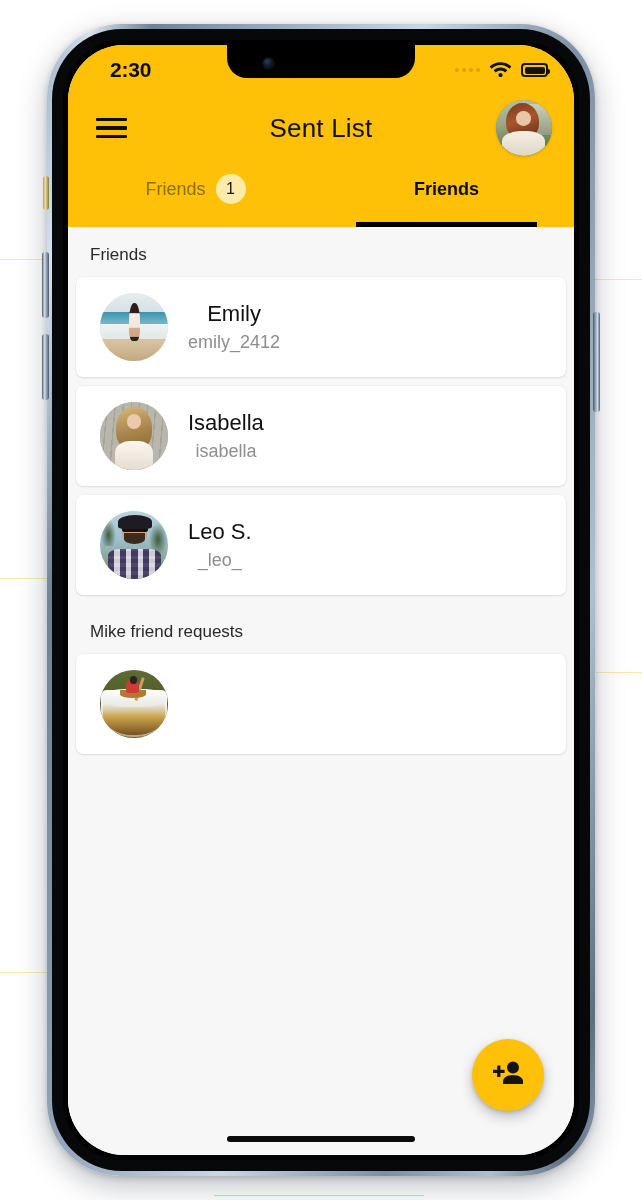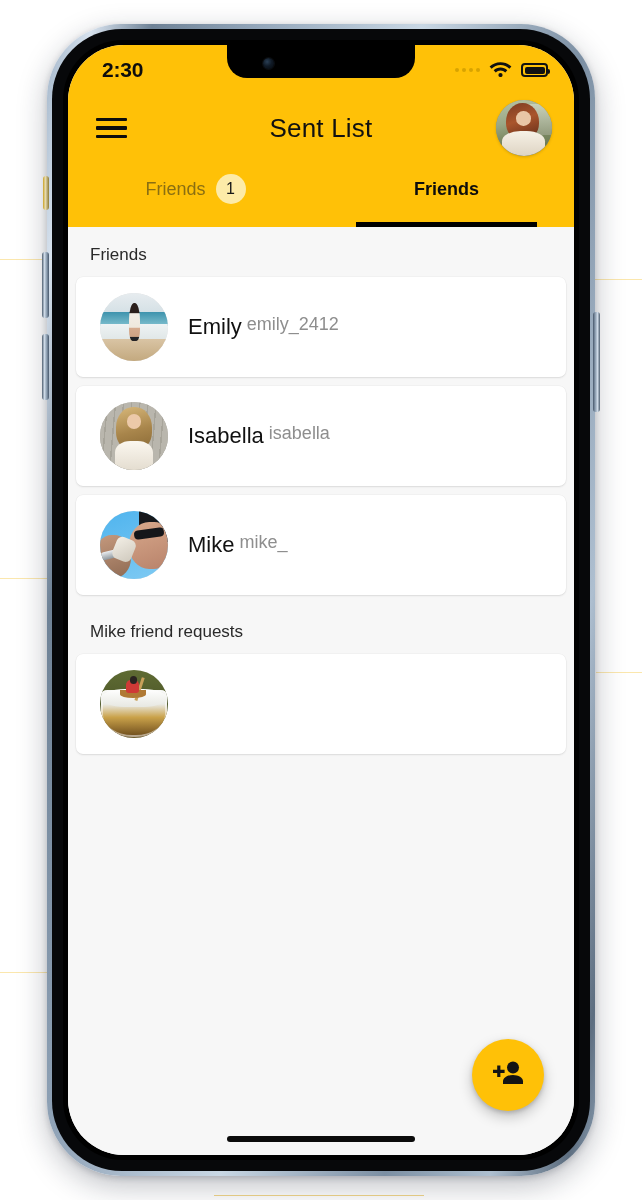--- a/index.html
+++ b/index.html
@@ -87,20 +87,21 @@
     position:relative;
   }
   .statusbar{
     height:46px;
     display:flex; align-items:center; justify-content:space-between;
     padding:0 26px 0 34px;
   }
   .clock{
     font-size:21px; font-weight:bold; color:#0d0d0d; letter-spacing:-.2px;
     margin-top:4px;
+    margin-left:8px;
   }
   .status-right{ display:flex; align-items:center; gap:9px; margin-top:4px; }
   .sig-dots{ display:flex; gap:3px; align-items:flex-end; }
   .sig-dots i{ width:4px; height:4px; border-radius:50%; background:#d9a300; display:block; }
   .wifi{ display:block; }
   .batt{
     width:27px; height:14px; border:2px solid #111; border-radius:4px;
     position:relative; display:flex; align-items:center; padding:1.5px;
   }
   .batt::after{
@@ -177,21 +178,21 @@
     border-radius:7px;
     box-shadow:0 1px 2px rgba(0,0,0,.10), 0 0 0 .5px rgba(0,0,0,.04);
     display:flex; align-items:center; gap:20px;
     padding:16px 18px 16px 24px;
     cursor:pointer;
   }
   .av{
     width:68px; height:68px; border-radius:50%; overflow:hidden;
     position:relative; flex:none; background:#dcdcdc;
   }
-  .names{ display:flex; gap:5px; }
+  .names{ display:flex; flex-direction:column; gap:5px;align-items:center; }
   .nm{ font-size:22px; color:#111; }
   .un{ font-size:18px; color:#8e8e8e; }
 
   
   .ph-emily .sky{ position:absolute; inset:0 0 62% 0; background:linear-gradient(180deg,#e7ecef,#cfdde3); }
   .ph-emily .sea{ position:absolute; top:28%; left:0; right:0; height:20%; background:linear-gradient(180deg,#3e93ad,#7fc0cf); }
   .ph-emily .foam{ position:absolute; top:46%; left:0; right:0; height:24%; background:linear-gradient(180deg,#eef3f4,#dfe6e6); }
   .ph-emily .sand{ position:absolute; bottom:0; left:0; right:0; height:32%; background:linear-gradient(180deg,#d9c4a4,#c3a97f); }
   .ph-emily .body{ position:absolute; left:42%; top:14%; width:17%; height:56%;
         background:linear-gradient(180deg,#2b1f1c 0%,#2b1f1c 26%,#f3eee6 28%,#efe8dd 64%,#d6ab8e 66%,#cfa283 88%,#232225 90%);
@@ -387,38 +388,39 @@
                   <span class="face"></span>
                   <span class="dress"></span>
                 </span>
           </div>
           <div class="names">
             <div class="nm">Isabella</div>
             <div class="un">isabella</div>
           </div>
         </div>
 
-
         <div class="card">
           <div class="av">
-            <span class="ph ph-mike">
+            <span class="ph ph-leo">
                   <span class="sky"></span>
-                  <span class="dark"></span>
-                  <span class="head"></span>
-                  <span class="shades"></span>
-                  <span class="head2"></span>
-                  <span class="shades2"></span>
-                  <span class="can"></span>
+                  <span class="tree"></span>
+                  <span class="tree2"></span>
+                  <span class="shirt"></span>
+                  <span class="face"></span>
+                  <span class="beard"></span>
+                  <span class="glasses"></span>
+                  <span class="hat"></span>
                 </span>
           </div>
           <div class="names">
-            <div class="nm">Mike</div>
-            <div class="un">mike_</div>
-          </div>
-        </div>
+            <div class="nm">Leo S.</div>
+            <div class="un">_leo_</div>
+          </div>
+        </div>
+
 
         <div class="section-head">Mike friend requests</div>
 
         <div class="card">
           <div class="av">
             <span class="ph ph-david">
                   <span class="bg"></span>
                   <span class="glass"></span>
                   <span class="foam"></span>
                   <span class="oar"></span>

